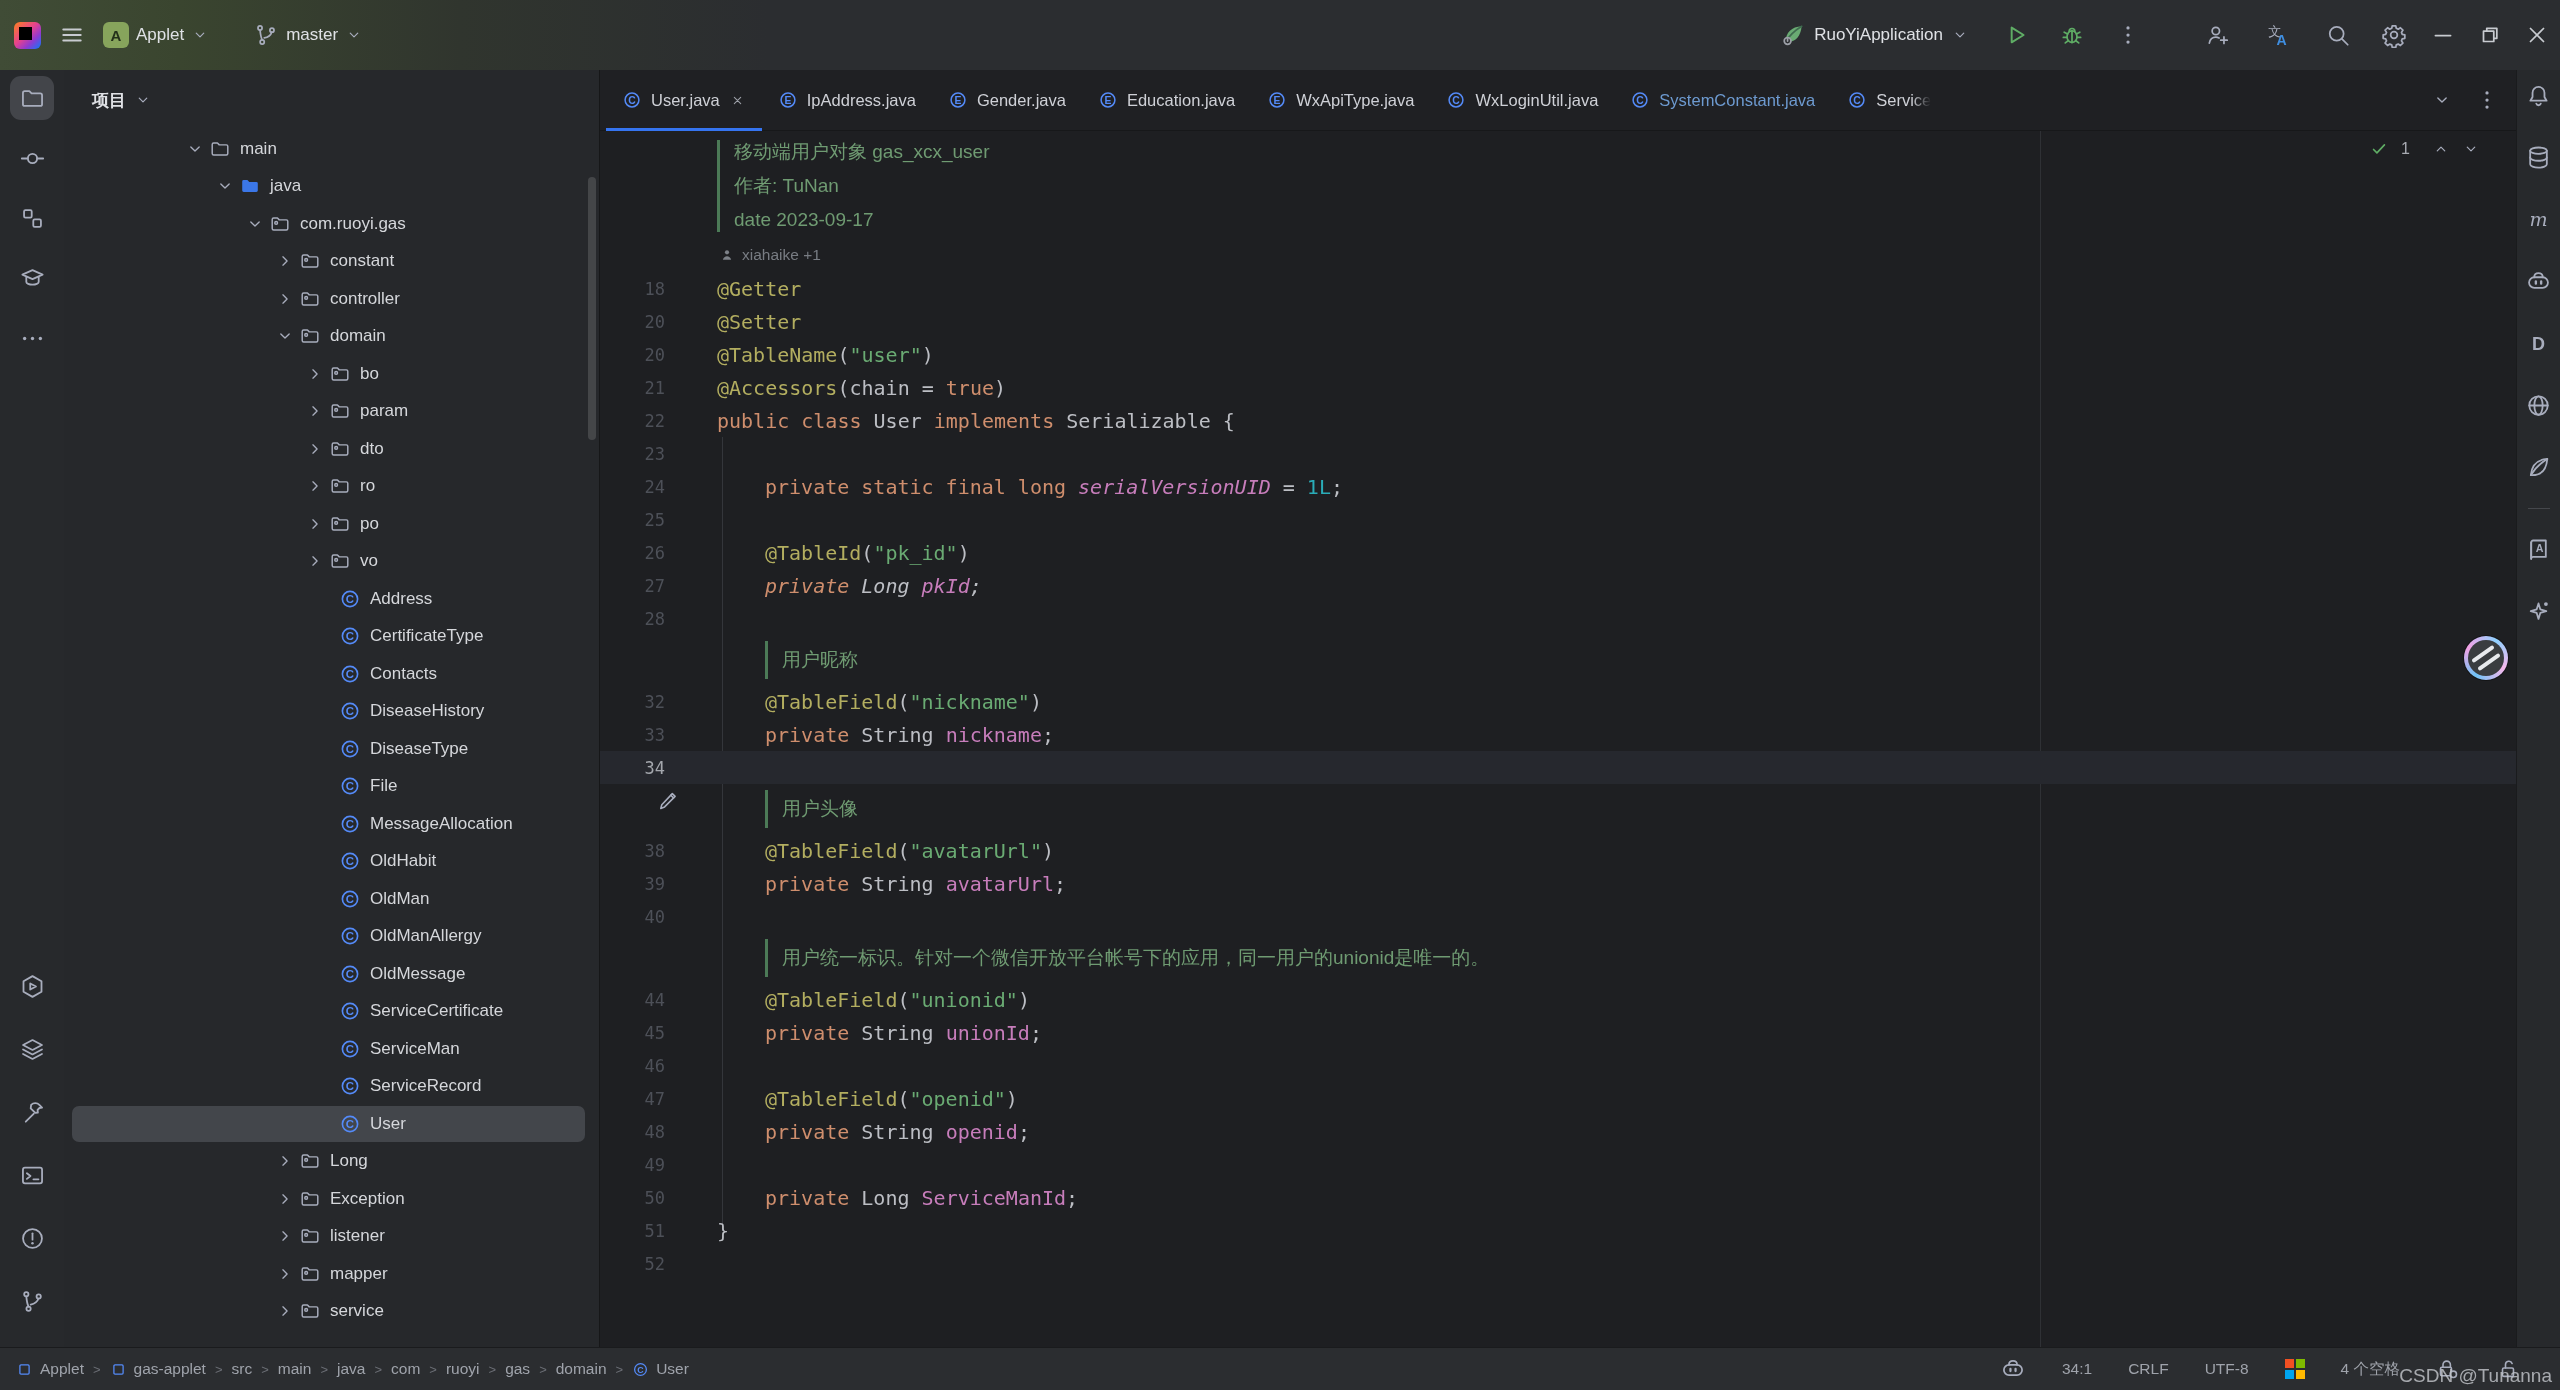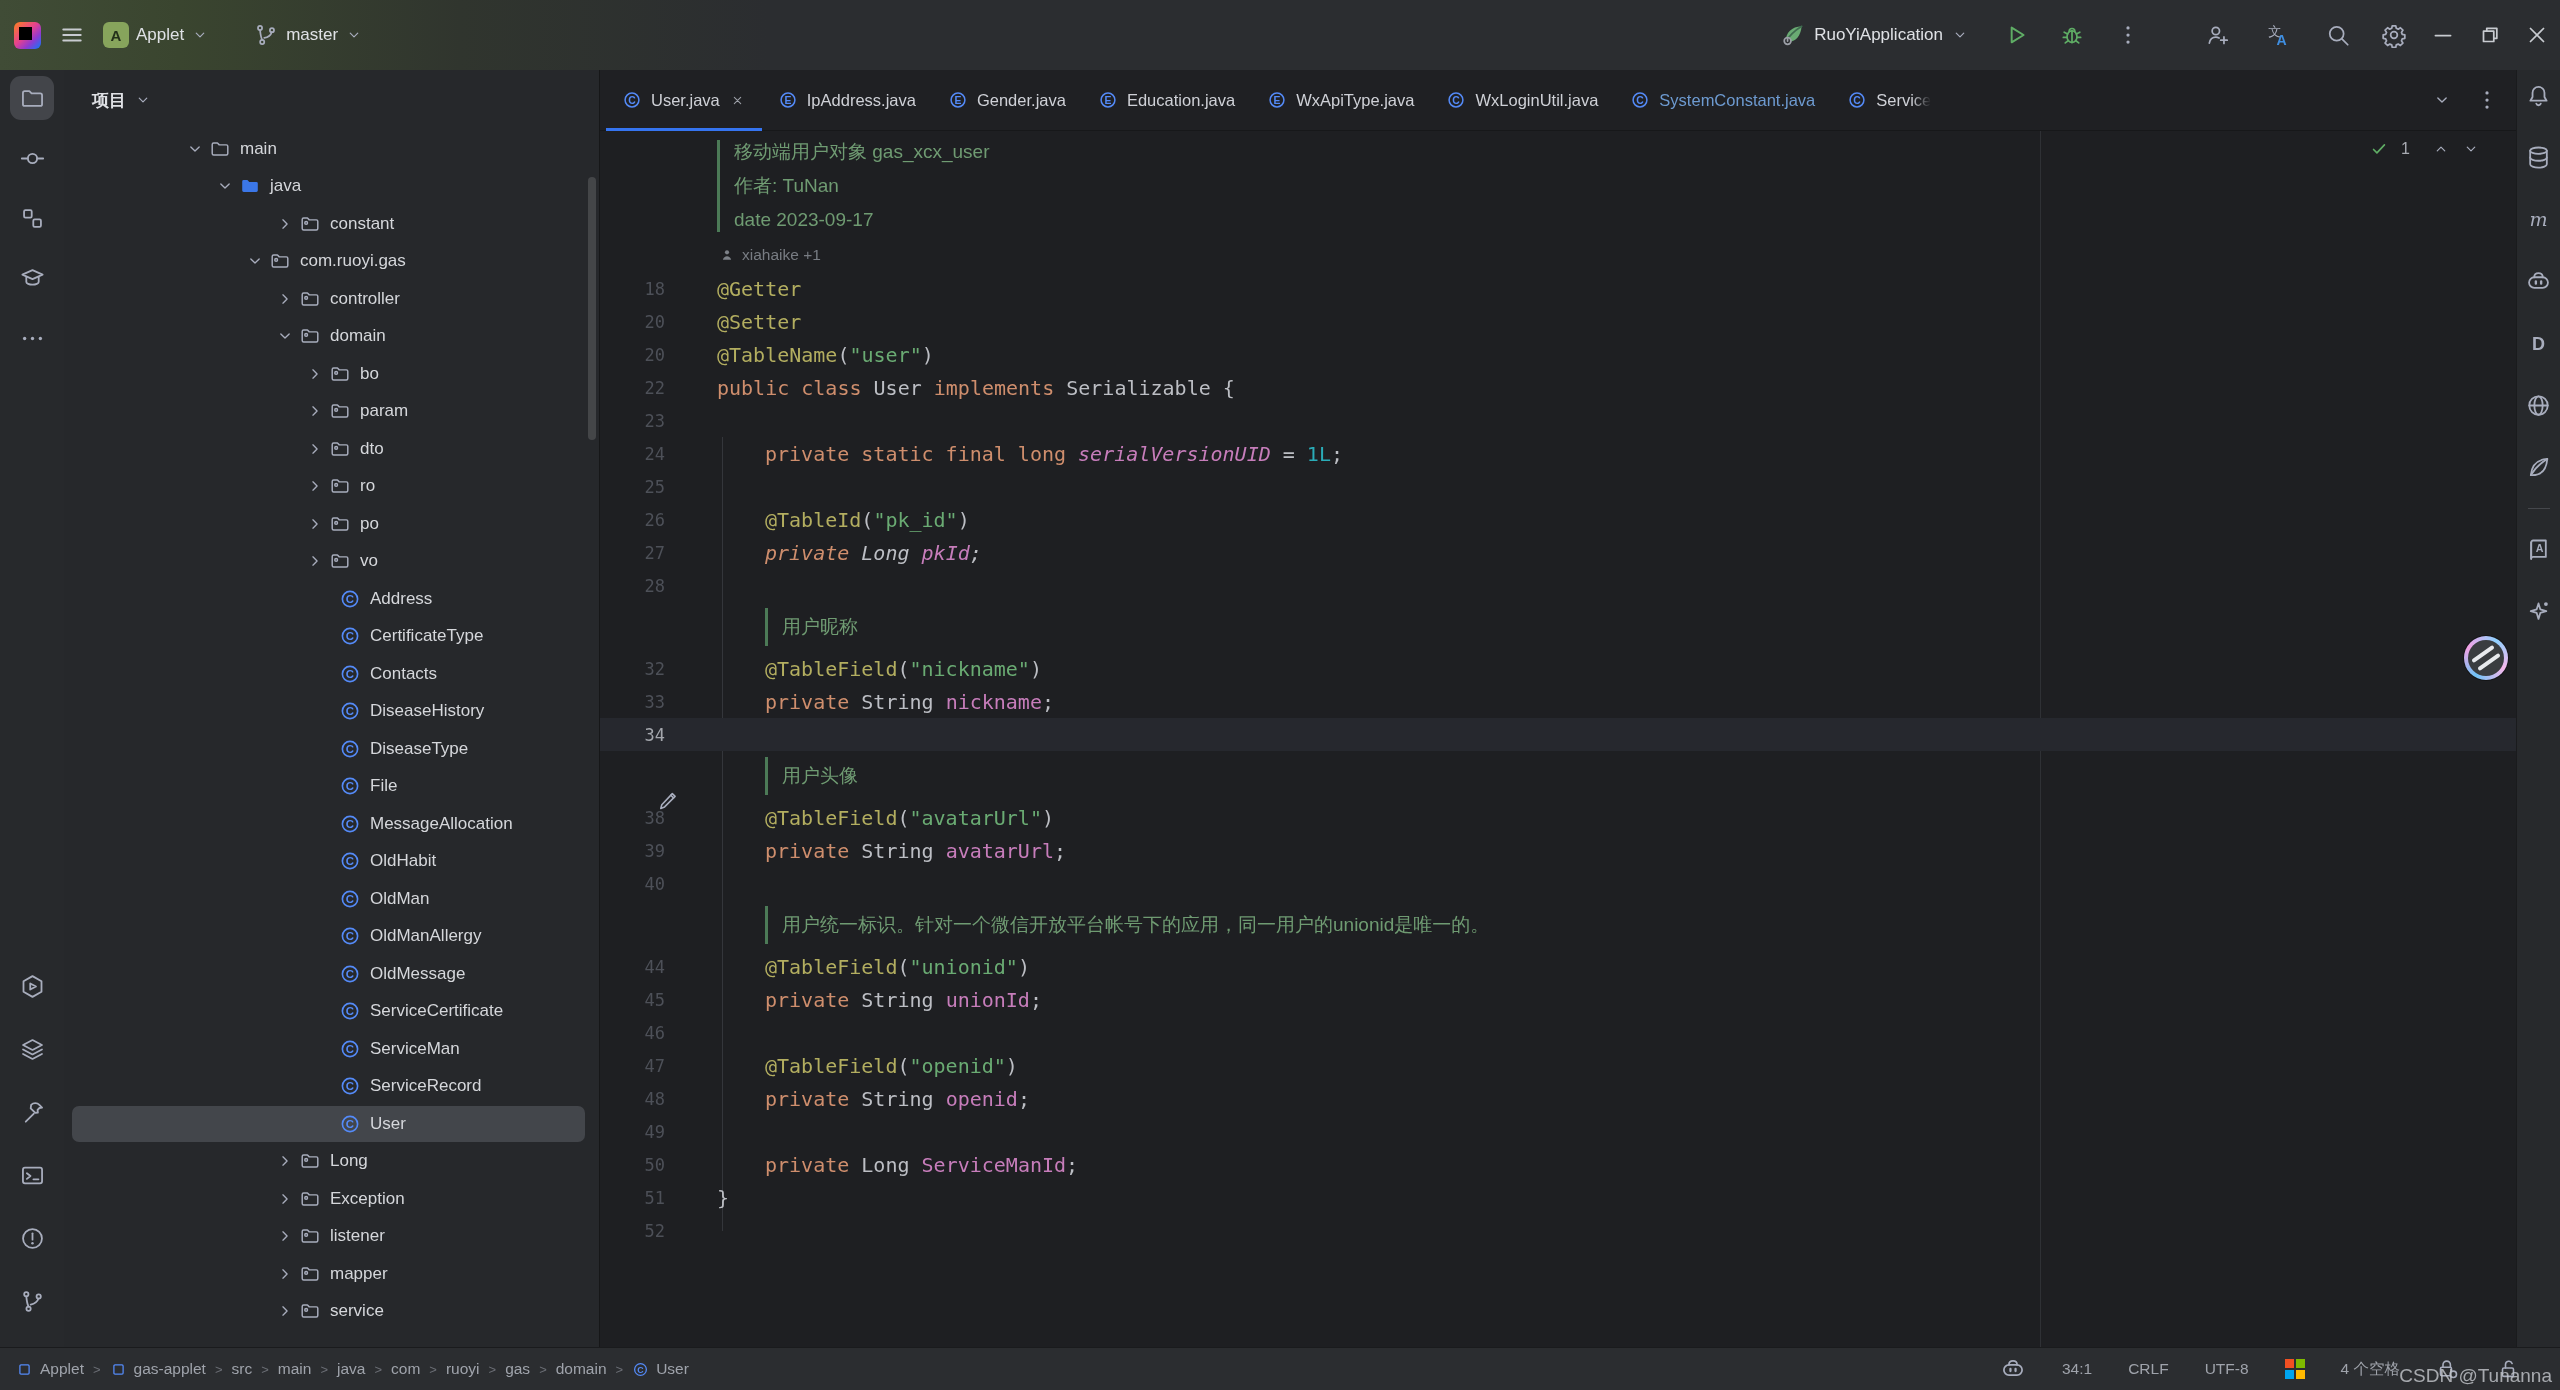--- a/index.html
+++ b/index.html
@@ -347,50 +347,50 @@
               </svg>
             </span>
             <span class="ic tree-ic">
               <svg width="22" height="22" viewBox="0 0 24 24">
                 <path fill="#3b77e8" stroke="none" d="M3.5 7A1.6 1.6 0 0 1 5.1 5.4h4.1l2 2.1h7.7A1.6 1.6 0 0 1 20.5 9.1v7.9a1.6 1.6 0 0 1-1.6 1.6H5.1a1.6 1.6 0 0 1-1.6-1.6z"></path>
               </svg>
             </span>
             <span>java</span>
           </div>
         </div>
+        <div class="tree-row" style="padding-left: 177px;">
+          <div class="cell">
+            <span class="tree-chev ic">
+              <svg width="20" height="20" viewBox="0 0 24 24">
+                <path d="M7 9.5l5 5 5-5"></path>
+              </svg>
+            </span>
+            <span class="ic tree-ic">
+              <svg width="22" height="22" viewBox="0 0 24 24">
+                <path d="M3.5 7A1.6 1.6 0 0 1 5.1 5.4h4.1l2 2.1h7.7A1.6 1.6 0 0 1 20.5 9.1v7.9a1.6 1.6 0 0 1-1.6 1.6H5.1a1.6 1.6 0 0 1-1.6-1.6z"></path>
+                <circle cx="7.8" cy="10.8" r="1.5"></circle>
+              </svg>
+            </span>
+            <span>com.ruoyi.gas</span>
+          </div>
+        </div>
         <div class="tree-row" style="padding-left: 207px;">
           <div class="cell">
             <span class="tree-chev ic">
               <svg width="20" height="20" viewBox="0 0 24 24">
                 <path d="M9.5 7l5 5-5 5"></path>
               </svg>
             </span>
             <span class="ic tree-ic">
               <svg width="22" height="22" viewBox="0 0 24 24">
                 <path d="M3.5 7A1.6 1.6 0 0 1 5.1 5.4h4.1l2 2.1h7.7A1.6 1.6 0 0 1 20.5 9.1v7.9a1.6 1.6 0 0 1-1.6 1.6H5.1a1.6 1.6 0 0 1-1.6-1.6z"></path>
                 <circle cx="7.8" cy="10.8" r="1.5"></circle>
               </svg>
             </span>
             <span>constant</span>
-          </div>
-        </div>
-        <div class="tree-row" style="padding-left: 177px;">
-          <div class="cell">
-            <span class="tree-chev ic">
-              <svg width="20" height="20" viewBox="0 0 24 24">
-                <path d="M7 9.5l5 5 5-5"></path>
-              </svg>
-            </span>
-            <span class="ic tree-ic">
-              <svg width="22" height="22" viewBox="0 0 24 24">
-                <path d="M3.5 7A1.6 1.6 0 0 1 5.1 5.4h4.1l2 2.1h7.7A1.6 1.6 0 0 1 20.5 9.1v7.9a1.6 1.6 0 0 1-1.6 1.6H5.1a1.6 1.6 0 0 1-1.6-1.6z"></path>
-                <circle cx="7.8" cy="10.8" r="1.5"></circle>
-              </svg>
-            </span>
-            <span>com.ruoyi.gas</span>
           </div>
         </div>
         <div class="tree-row" style="padding-left: 207px;">
           <div class="cell">
             <span class="tree-chev ic">
               <svg width="20" height="20" viewBox="0 0 24 24">
                 <path d="M9.5 7l5 5-5 5"></path>
               </svg>
             </span>
             <span class="ic tree-ic">
@@ -904,20 +904,24 @@
           </div>
           <div class="row">
             <div class="ln">20</div>
             <div class="code" style="padding-left: 5px;"><span class="seg-a">@Setter</span></div>
           </div>
           <div class="row">
             <div class="ln">20</div>
             <div class="code" style="padding-left: 5px;"><span class="seg-a">@TableName</span><span class="seg-p">(</span><span class="seg-s">"user"</span><span class="seg-p">)</span></div>
           </div>
           <div class="row">
+            <div class="ln">21</div>
+            <div class="code" style="padding-left: 5px;"><span class="seg-a">@Accessors</span><span class="seg-p">(chain = </span><span class="seg-k">true</span><span class="seg-p">)</span></div>
+          </div>
+          <div class="row">
             <div class="ln">22</div>
             <div class="code" style="padding-left: 5px;"><span class="seg-k">public class </span><span class="seg-p">User </span><span class="seg-k">implements </span><span class="seg-p">Serializable {</span></div>
           </div>
           <div class="row">
             <div class="ln">23</div>
             <div class="code" style="padding-left: 5px;"></div>
           </div>
           <div class="row">
             <div class="ln">24</div>
             <div class="code" style="padding-left: 53px;"><span class="seg-k">private static final long </span><span class="seg-i">serialVersionUID</span><span class="seg-p"> = </span><span class="seg-n">1L</span><span class="seg-p">;</span></div>

